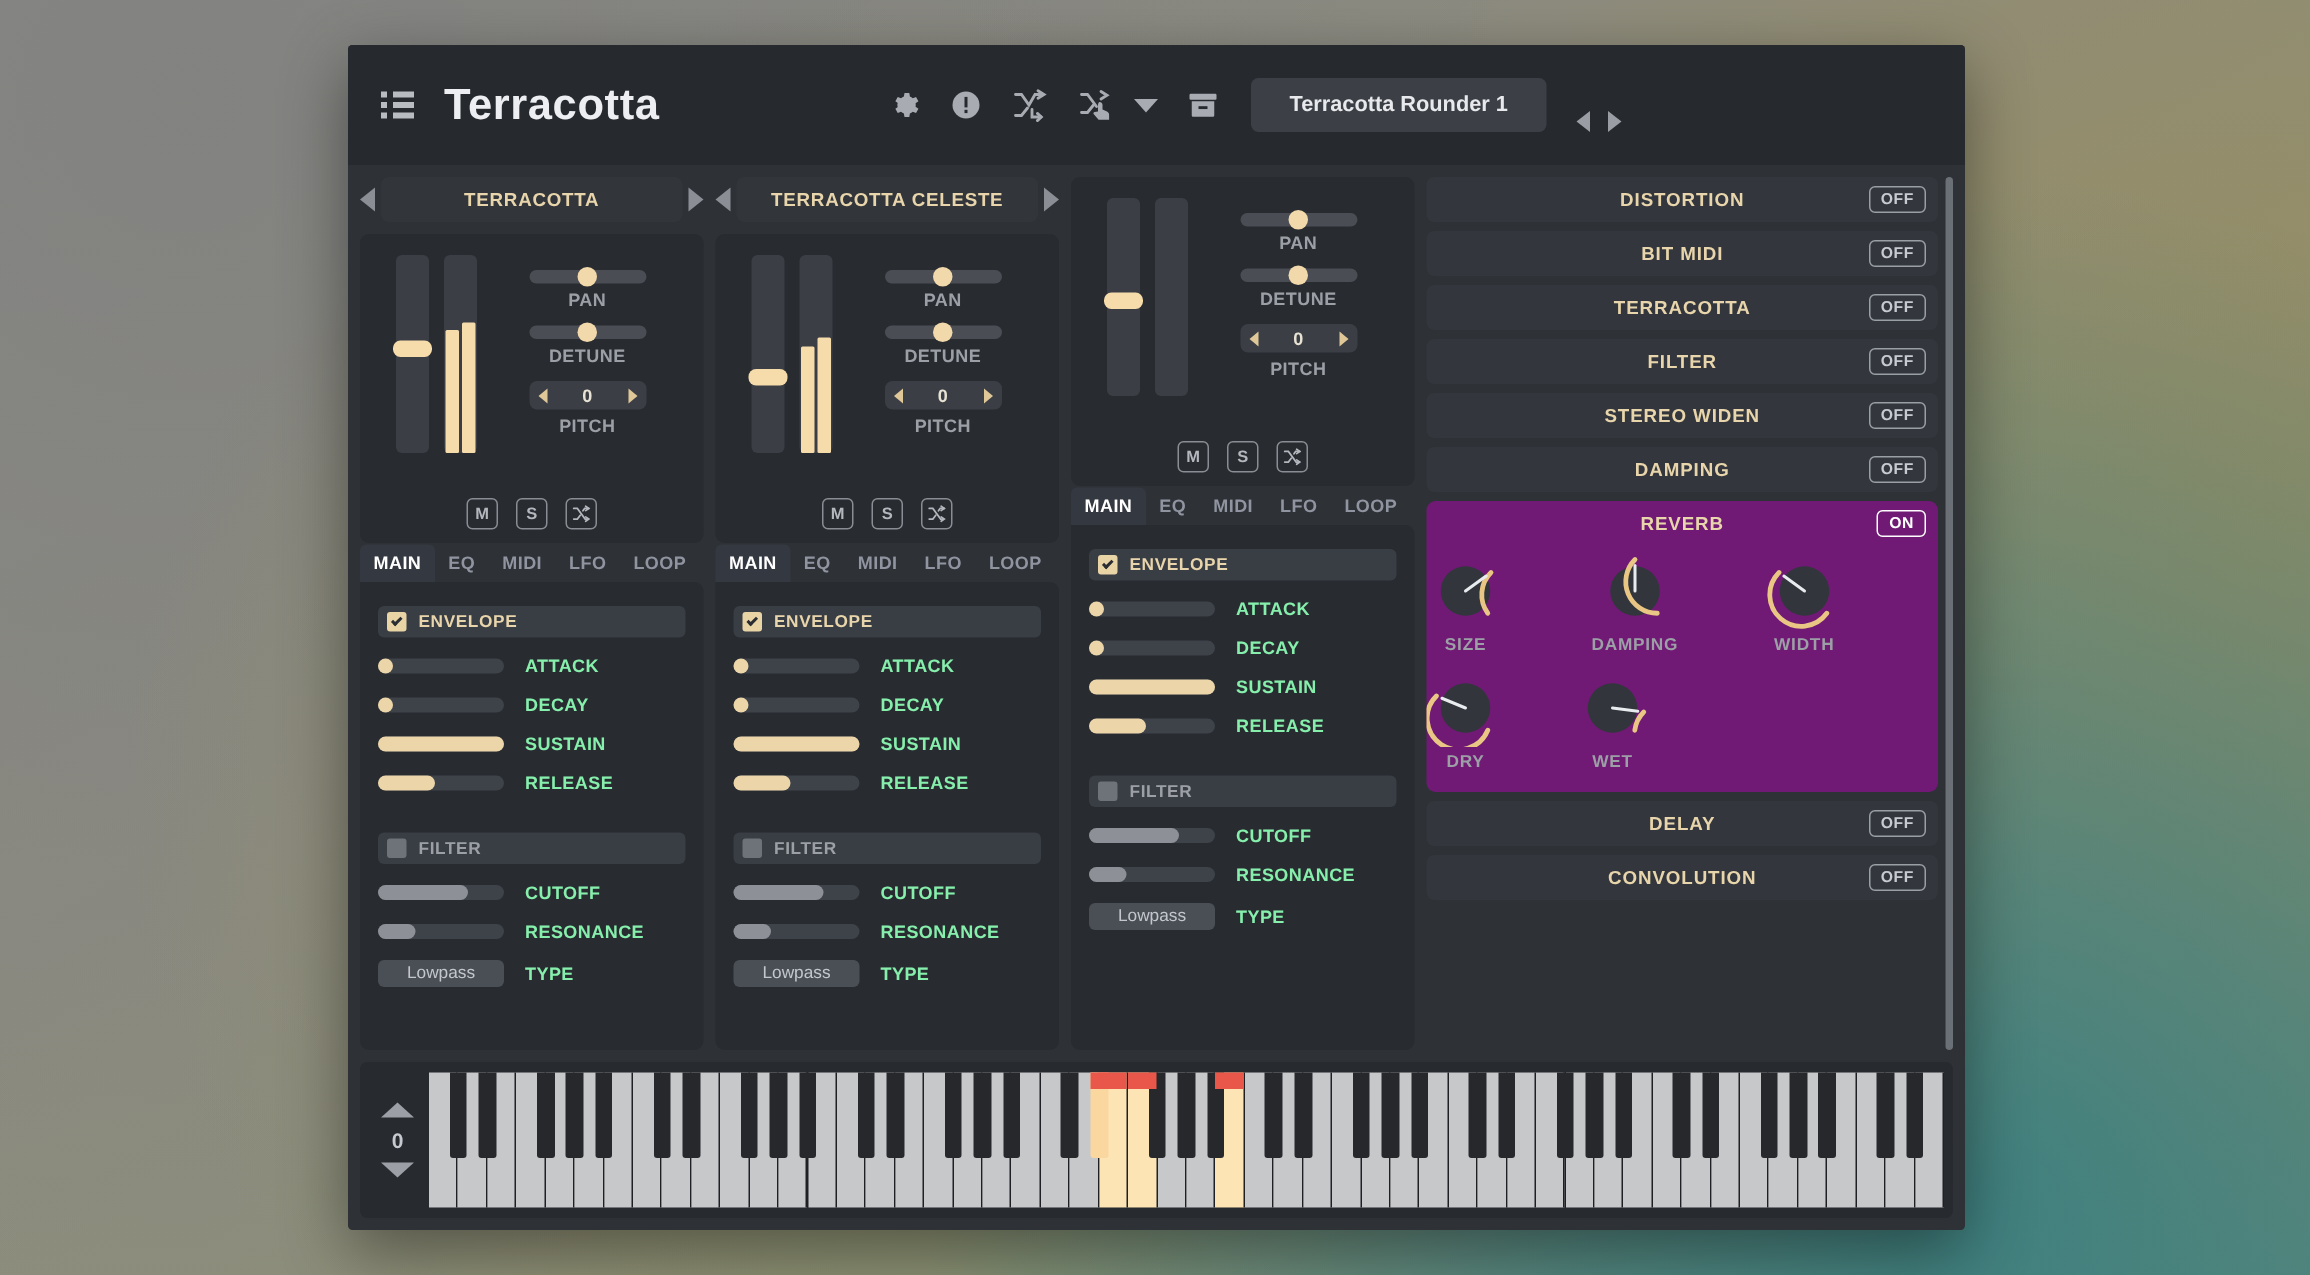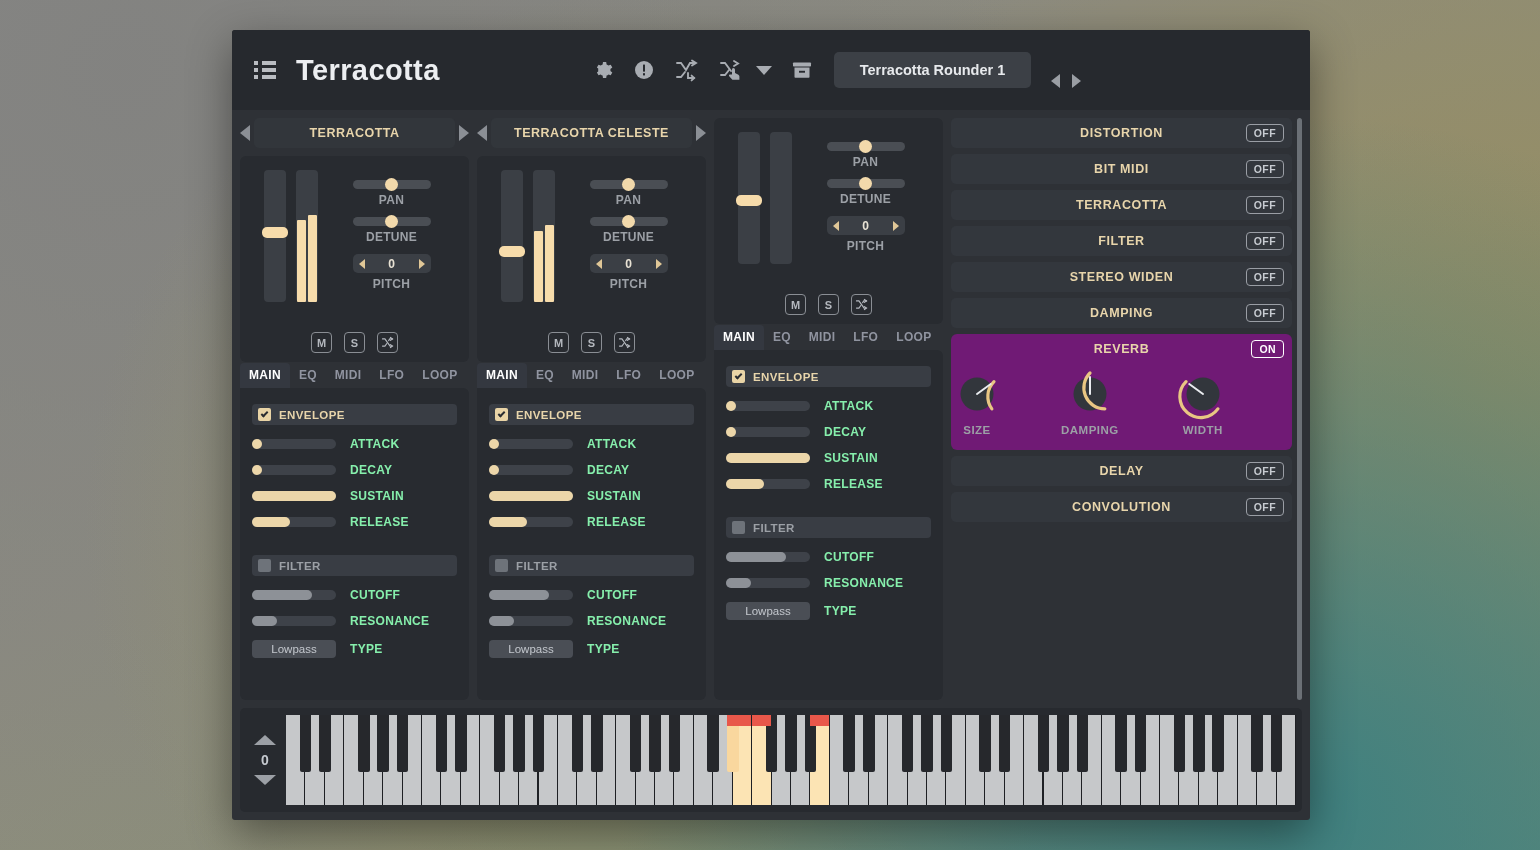--- a/index.html
+++ b/index.html
@@ -875,20 +875,38 @@
                 </svg>
                 <div class="klabel">DAMPING</div>
               </div>
               <div class="knob-cell">
                 <svg width="52" height="52" viewBox="0 0 52 52">
                   <circle cx="26" cy="26" r="16.5" fill="#32363c"></circle>
                   <path d="M 40.8492424049175 40.8492424049175 A 21 21 0 1 1 9.010643118126104 13.65650970185806" fill="none" stroke="#e9c683" stroke-width="3.2" stroke-linecap="round"></path>
                   <line x1="26" y1="26" x2="12.246711095625896" y2="16.007650711027953" stroke="#e9ecef" stroke-width="2" stroke-linecap="round"></line>
                 </svg>
                 <div class="klabel">WIDTH</div>
+              </div>
+            </div>
+            <div class="knob-grid-2">
+              <div class="knob-cell">
+                <svg width="52" height="52" viewBox="0 0 52 52">
+                  <circle cx="26" cy="26" r="16.5" fill="#32363c"></circle>
+                  <path d="M 40.8492424049175 40.8492424049175 A 21 21 0 1 1 6.598529817262975 17.96364792033312" fill="none" stroke="#e9c683" stroke-width="3.2" stroke-linecap="round"></path>
+                  <line x1="26" y1="26" x2="10.294047947308124" y2="19.49438164979348" stroke="#e9ecef" stroke-width="2" stroke-linecap="round"></line>
+                </svg>
+                <div class="klabel">DRY</div>
+              </div>
+              <div class="knob-cell">
+                <svg width="52" height="52" viewBox="0 0 52 52">
+                  <circle cx="26" cy="26" r="16.5" fill="#32363c"></circle>
+                  <path d="M 40.8492424049175 40.8492424049175 A 21 21 0 0 1 46.83440872760403 28.631997904850394" fill="none" stroke="#e9c683" stroke-width="3.2" stroke-linecap="round"></path>
+                  <line x1="26" y1="26" x2="42.86594992234612" y2="28.130664970593177" stroke="#e9ecef" stroke-width="2" stroke-linecap="round"></line>
+                </svg>
+                <div class="klabel">WET</div>
               </div>
             </div>
           </div>
           <div class="fx-row">
             <div class="fx-name">DELAY</div>
             <div class="fx-toggle">OFF</div>
           </div>
           <div class="fx-row">
             <div class="fx-name">CONVOLUTION</div>
             <div class="fx-toggle">OFF</div>

